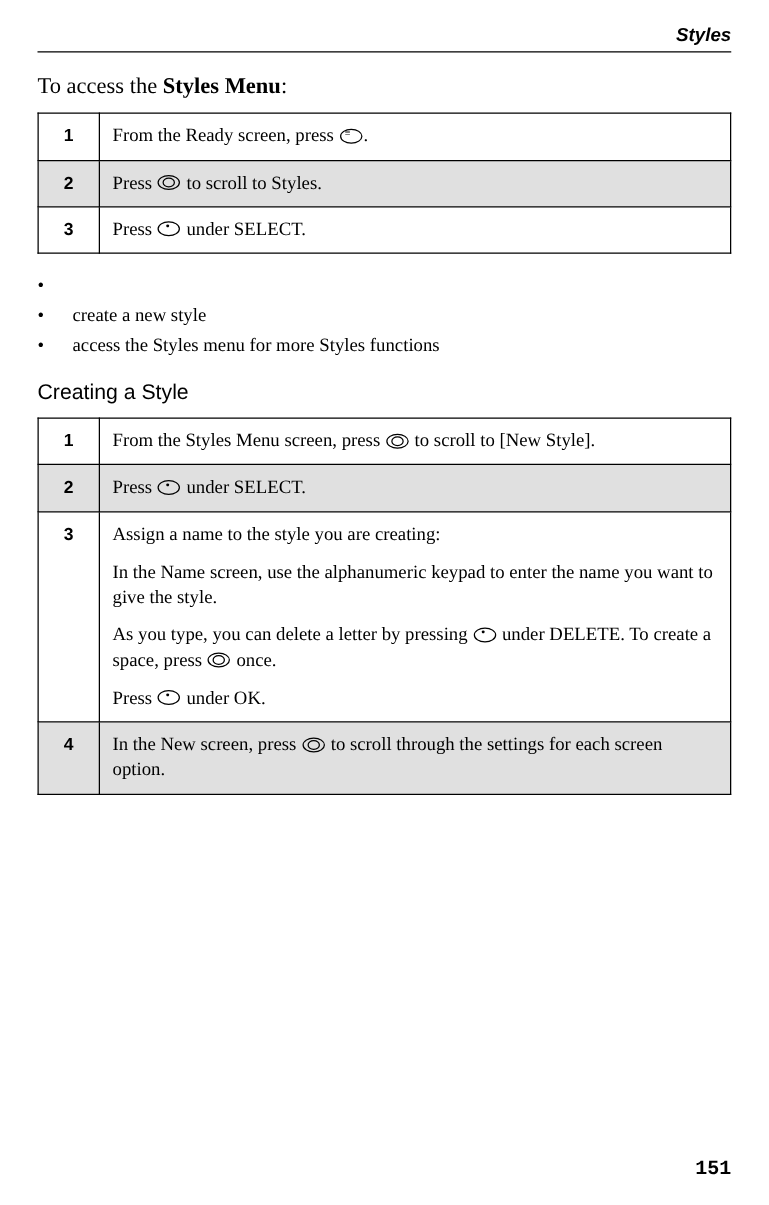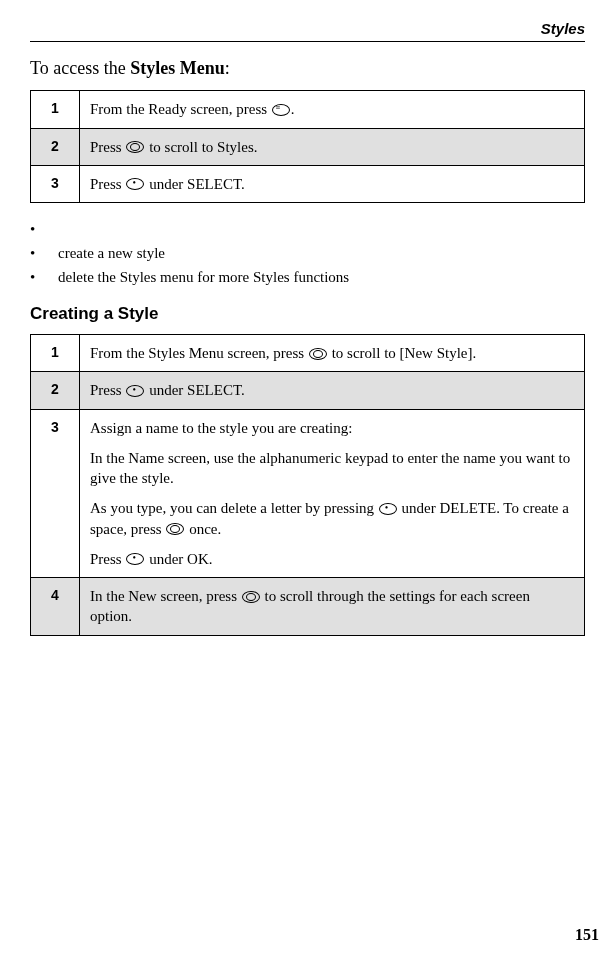--- a/index.html
+++ b/index.html
@@ -45,21 +45,21 @@
     font-size: 15px;
     line-height: 1.4;
     margin: 3px 0;
   }
   .bullets li .dot {
     width: 28px;
     flex-shrink: 0;
   }
   .h2 {
     font-family: Arial, Helvetica, sans-serif;
-    font-weight: bold;
+    font-weight: normal;
     font-size: 17px;
     margin: 16px 0 10px 0;
   }
   table.steps {
     width: 100%;
     border-collapse: collapse;
     margin: 10px 0 16px 0;
   }
   table.steps td {
     border: 1px solid #000;
@@ -111,22 +111,22 @@
     content: "•";
     position: absolute;
     left: 5px;
     top: -3px;
     font-size: 10px;
   }
   .para-gap { margin-top: 10px; display: block; }
   .page-number {
     position: absolute;
     bottom: 20px;
-    right: 16px;
-    font-family: Liberation Serif, serif;
+    right: 30px;
+    font-family: Liberation Mono, monospace;
     font-weight: bold;
     font-size: 16px;
   }
 </style>
 </head>
 <body>
 
 <div class="page">
 
   <div class="section-header">Styles</div>
@@ -162,21 +162,21 @@
   <ul class="bullets">
     <li>
         <span class="dot">•</span>
       </li>
     <li>
         <span class="dot">•</span>
         <span>create a new style</span>
       </li>
     <li>
         <span class="dot">•</span>
-        <span><span>delete the </span><span class="b">Styles</span><span> menu for more Styles functions</span></span>
+        <span><span>access the </span><span class="b">Styles</span><span> menu for more Styles functions</span></span>
       </li>
   </ul>
 
   <div class="h2">Creating a Style</div>
 
 
   <table class="steps">
     <tbody>
         <tr>
       <td class="num">1</td>

